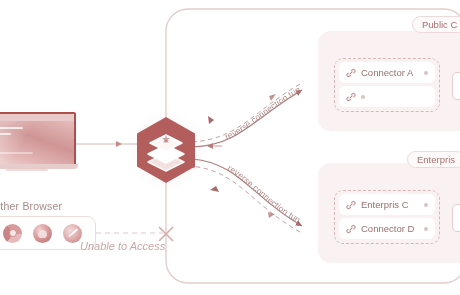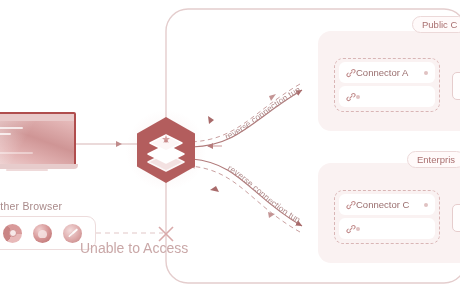--- a/index.html
+++ b/index.html
@@ -41,21 +41,21 @@
     background:#f7e9e9;border:1.2px solid #cf9090;box-sizing:border-box;}
   .br-ff{background:radial-gradient(circle at 34% 30%,#f0cfcf 0%,#d79797 48%,#b86a6a 100%);}
   .br-ff::after{content:"";position:absolute;left:5px;top:6px;width:9px;height:8px;border-radius:50% 50% 45% 45%;
     background:#f6e6e6;opacity:.82;}
   .br-safari{background:radial-gradient(circle at 38% 34%,#f3dcdc 0%,#dda8a8 55%,#c07f7f 100%);}
   .br-safari::after{content:"";position:absolute;left:3.5px;top:8.5px;width:12px;height:2px;background:#fff;
     border-radius:1px;transform:rotate(-42deg);opacity:.92;}
   .br-safari::before{content:"";position:absolute;left:3.5px;top:8.5px;width:12px;height:2px;background:#c27b7b;
     border-radius:1px;transform:rotate(-42deg) translateX(-3px) scaleX(.5);opacity:.9;}
 
-  .unable-label{position:absolute;left:80px;top:240px;font-size:14px;color:#c9a7a7;white-space:nowrap;}
+  .unable-label{position:absolute;left:80px;top:240px;font-size:11px;color:#c9a7a7;white-space:nowrap;font-style:italic;}
 
   
   .hex-wrap{position:absolute;left:124px;top:108px;width:84px;height:84px;}
   .hex-glow{position:absolute;left:0;top:0;width:84px;height:84px;border-radius:50%;
     background:radial-gradient(circle,rgba(196,121,121,.13) 0%,rgba(196,121,121,0) 68%);}
   .hex{position:absolute;left:13px;top:9px;width:58px;height:66px;
     background:#b35d5d;clip-path:polygon(50% 0%,100% 25%,100% 75%,50% 100%,0% 75%,0% 25%);}
   .hex-inner{position:absolute;left:19px;top:15px;width:46px;height:54px;}
 
   
@@ -74,21 +74,21 @@
     position:absolute;border:1.2px dashed #d9b6b6;border-radius:9px;background:transparent;
   }
   .dg-a{left:334px;top:58px;width:104px;height:52px;}
   .dg-b{left:334px;top:190px;width:104px;height:52px;}
 
   .conn-stack{position:absolute;display:flex;flex-direction:column;gap:3px;}
   .cs-a{left:339px;top:62px;width:96px;}
   .cs-b{left:339px;top:194px;width:96px;}
   .conn-row{
     height:21px;background:#ffffff;border-radius:6px;
-    display:flex;align-items:center;padding:0 7px;box-sizing:border-box;
+    display:flex;align-items:center;gap:5px;padding:0 7px;box-sizing:border-box;
   }
   .conn-ico{flex:0 0 auto;width:10px;height:10px;display:block;}
   .conn-label{font-size:9.5px;color:#9a6f6f;white-space:nowrap;flex:1 1 auto;}
   .conn-dot{flex:0 0 auto;width:4px;height:4px;border-radius:50%;background:#e0c2c2;}
 
   
   .stub{position:absolute;border:1px solid #e6cdcd;border-radius:5px;background:#fffdfd;}
   .stub-a{left:452px;top:72px;width:26px;height:26px;}
   .stub-b{left:452px;top:204px;width:26px;height:26px;}
 
@@ -233,30 +233,31 @@
   <div class="conn-stack cs-b">
 
     <div class="conn-row">
       <svg class="conn-ico" viewBox="0 0 12 12">
         <g fill="none" stroke="#c08a8a" stroke-width="1.25" stroke-linecap="round">
           <path d="M4.7,7.3 L7.3,4.7"></path>
           <path d="M6.6,3.3 L7.6,2.3 A1.9,1.9 0 0 1 10.3,5 L9.3,6"></path>
           <path d="M5.4,8.7 L4.4,9.7 A1.9,1.9 0 0 1 1.7,7 L2.7,6"></path>
         </g>
       </svg>
-      <span class="conn-label">Connector C</span>
-      <span class="conn-dot"></span>
-    </div>
-
-    <div class="conn-row">
-      <svg class="conn-ico" viewBox="0 0 12 12">
-        <g fill="none" stroke="#c08a8a" stroke-width="1.25" stroke-linecap="round">
-          <path d="M4.7,7.3 L7.3,4.7"></path>
-          <path d="M6.6,3.3 L7.6,2.3 A1.9,1.9 0 0 1 10.3,5 L9.3,6"></path>
-          <path d="M5.4,8.7 L4.4,9.7 A1.9,1.9 0 0 1 1.7,7 L2.7,6"></path>
-        </g>
-      </svg>
+      <span class="conn-label">Enterpris C</span>
+      <span class="conn-dot"></span>
+    </div>
+
+    <div class="conn-row">
+      <svg class="conn-ico" viewBox="0 0 12 12">
+        <g fill="none" stroke="#c08a8a" stroke-width="1.25" stroke-linecap="round">
+          <path d="M4.7,7.3 L7.3,4.7"></path>
+          <path d="M6.6,3.3 L7.6,2.3 A1.9,1.9 0 0 1 10.3,5 L9.3,6"></path>
+          <path d="M5.4,8.7 L4.4,9.7 A1.9,1.9 0 0 1 1.7,7 L2.7,6"></path>
+        </g>
+      </svg>
+      <span class="conn-label">Connector D</span>
       <span class="conn-dot"></span>
     </div>
   </div>
   <div class="stub stub-b"></div>
 
 </div>
 
 </body></html>

